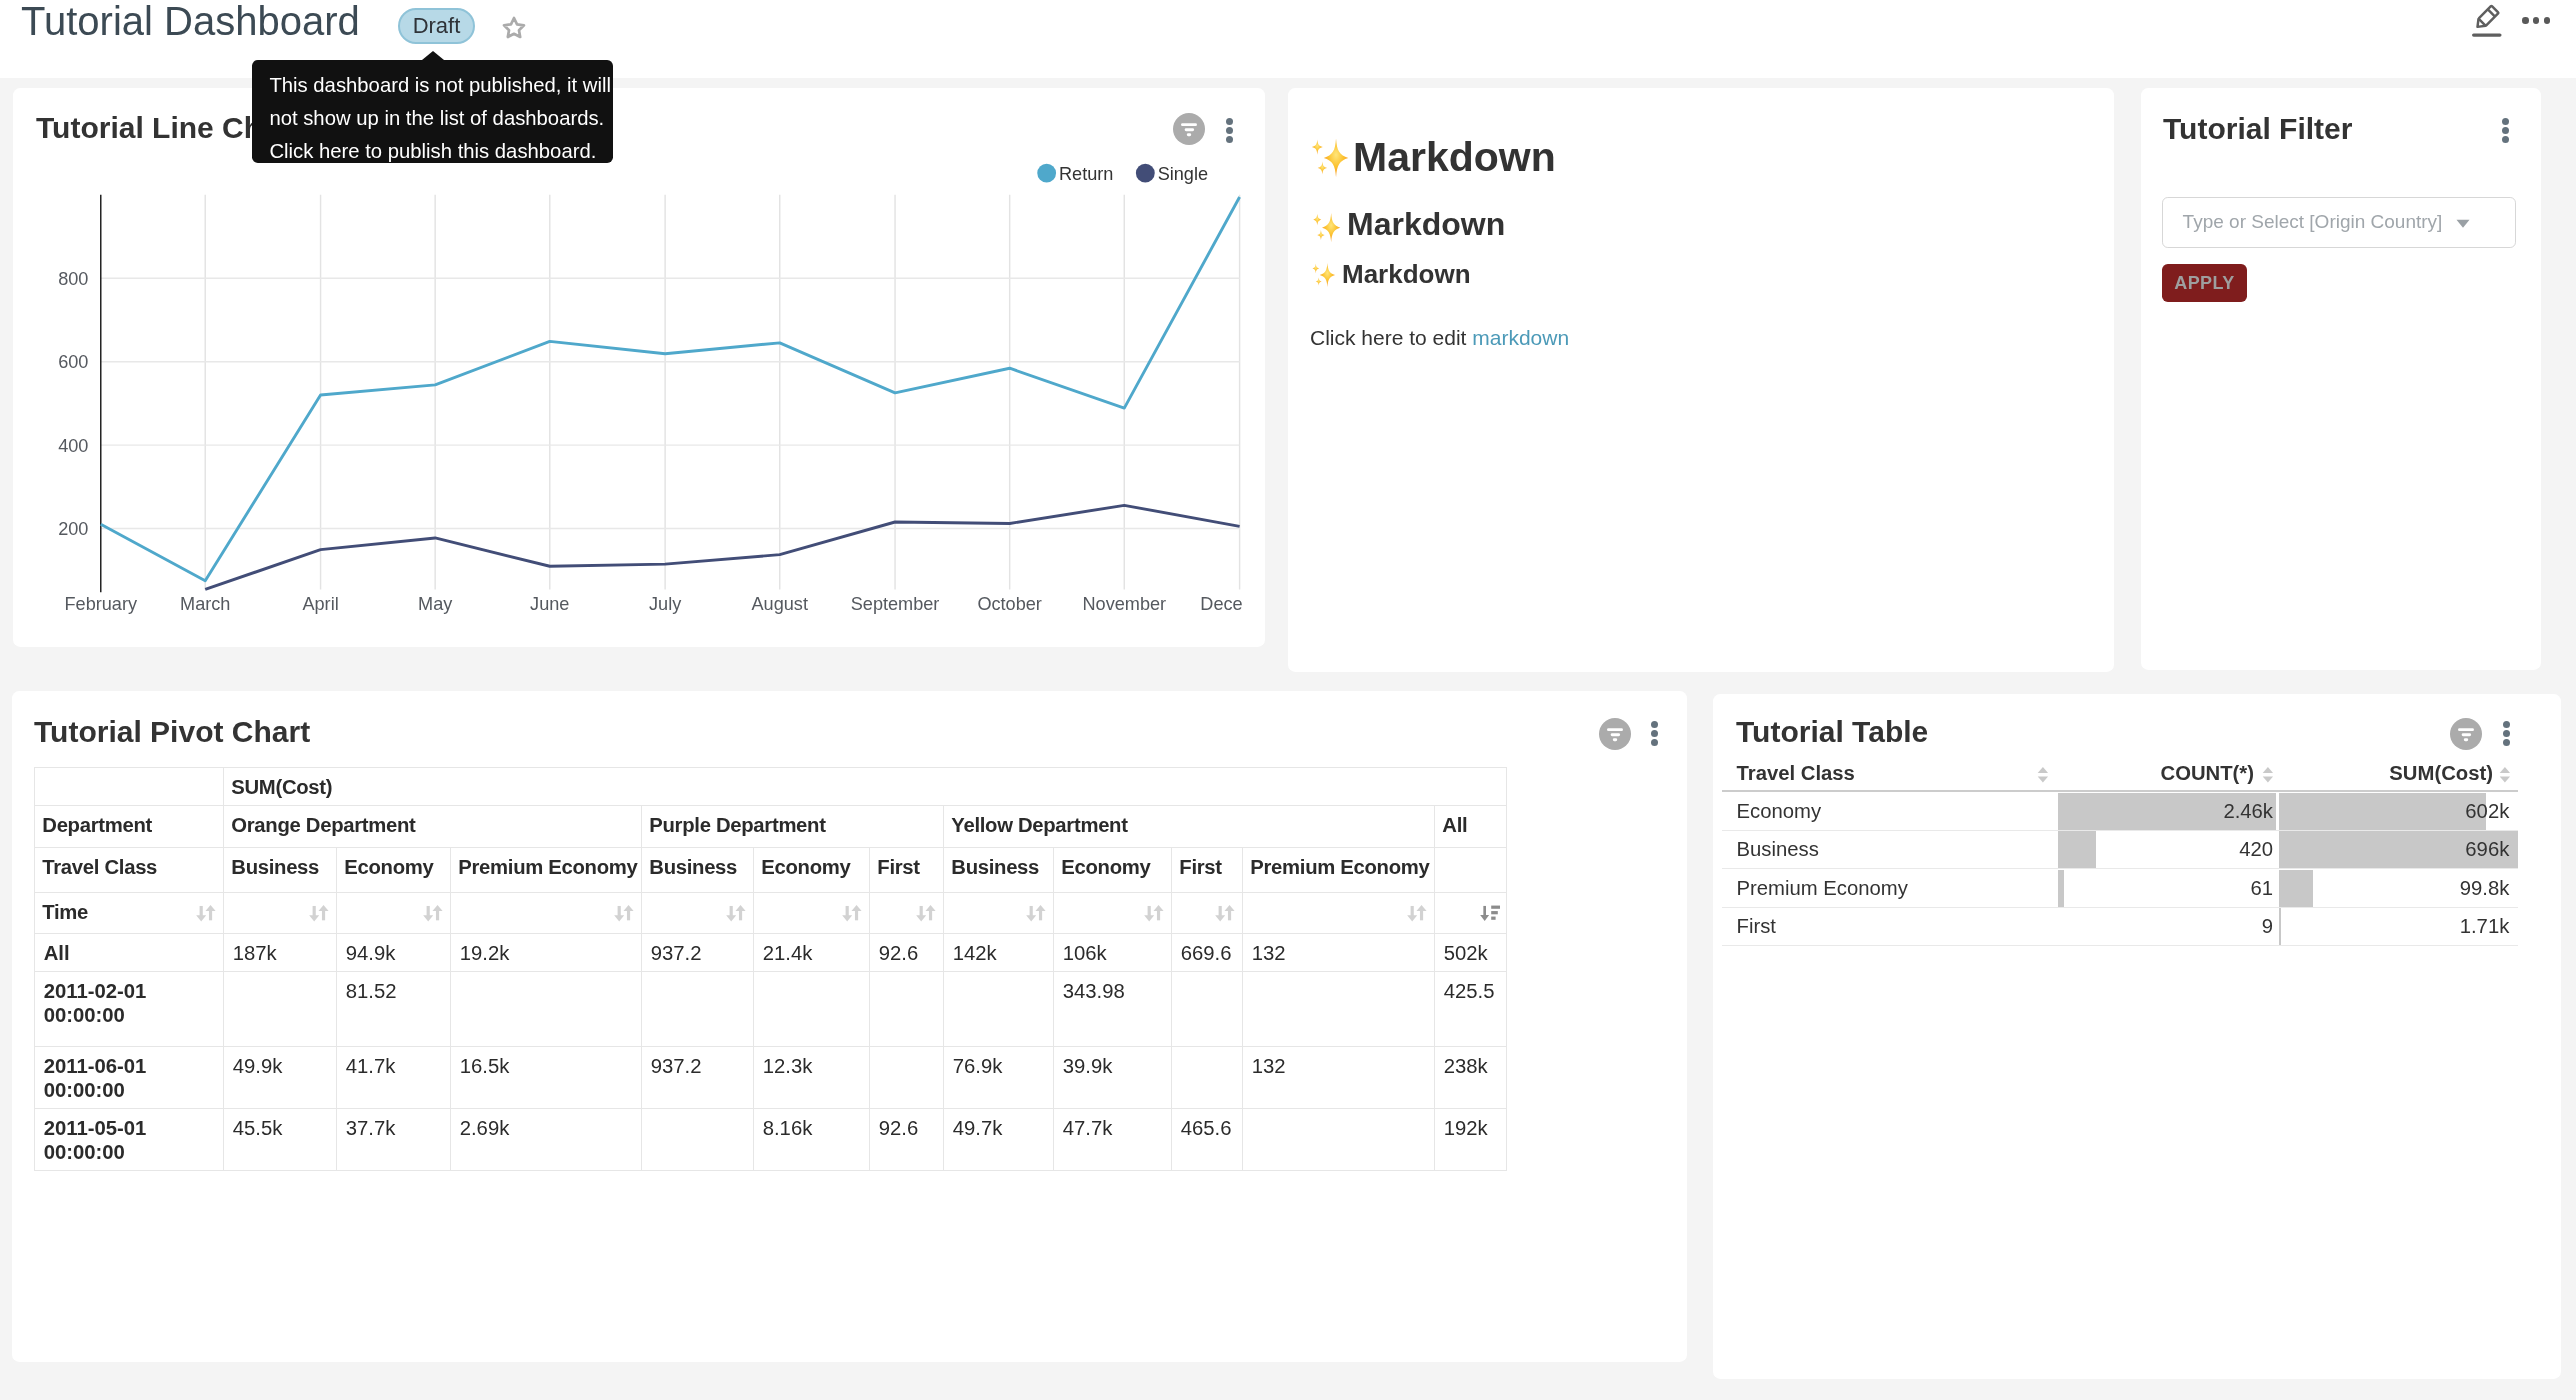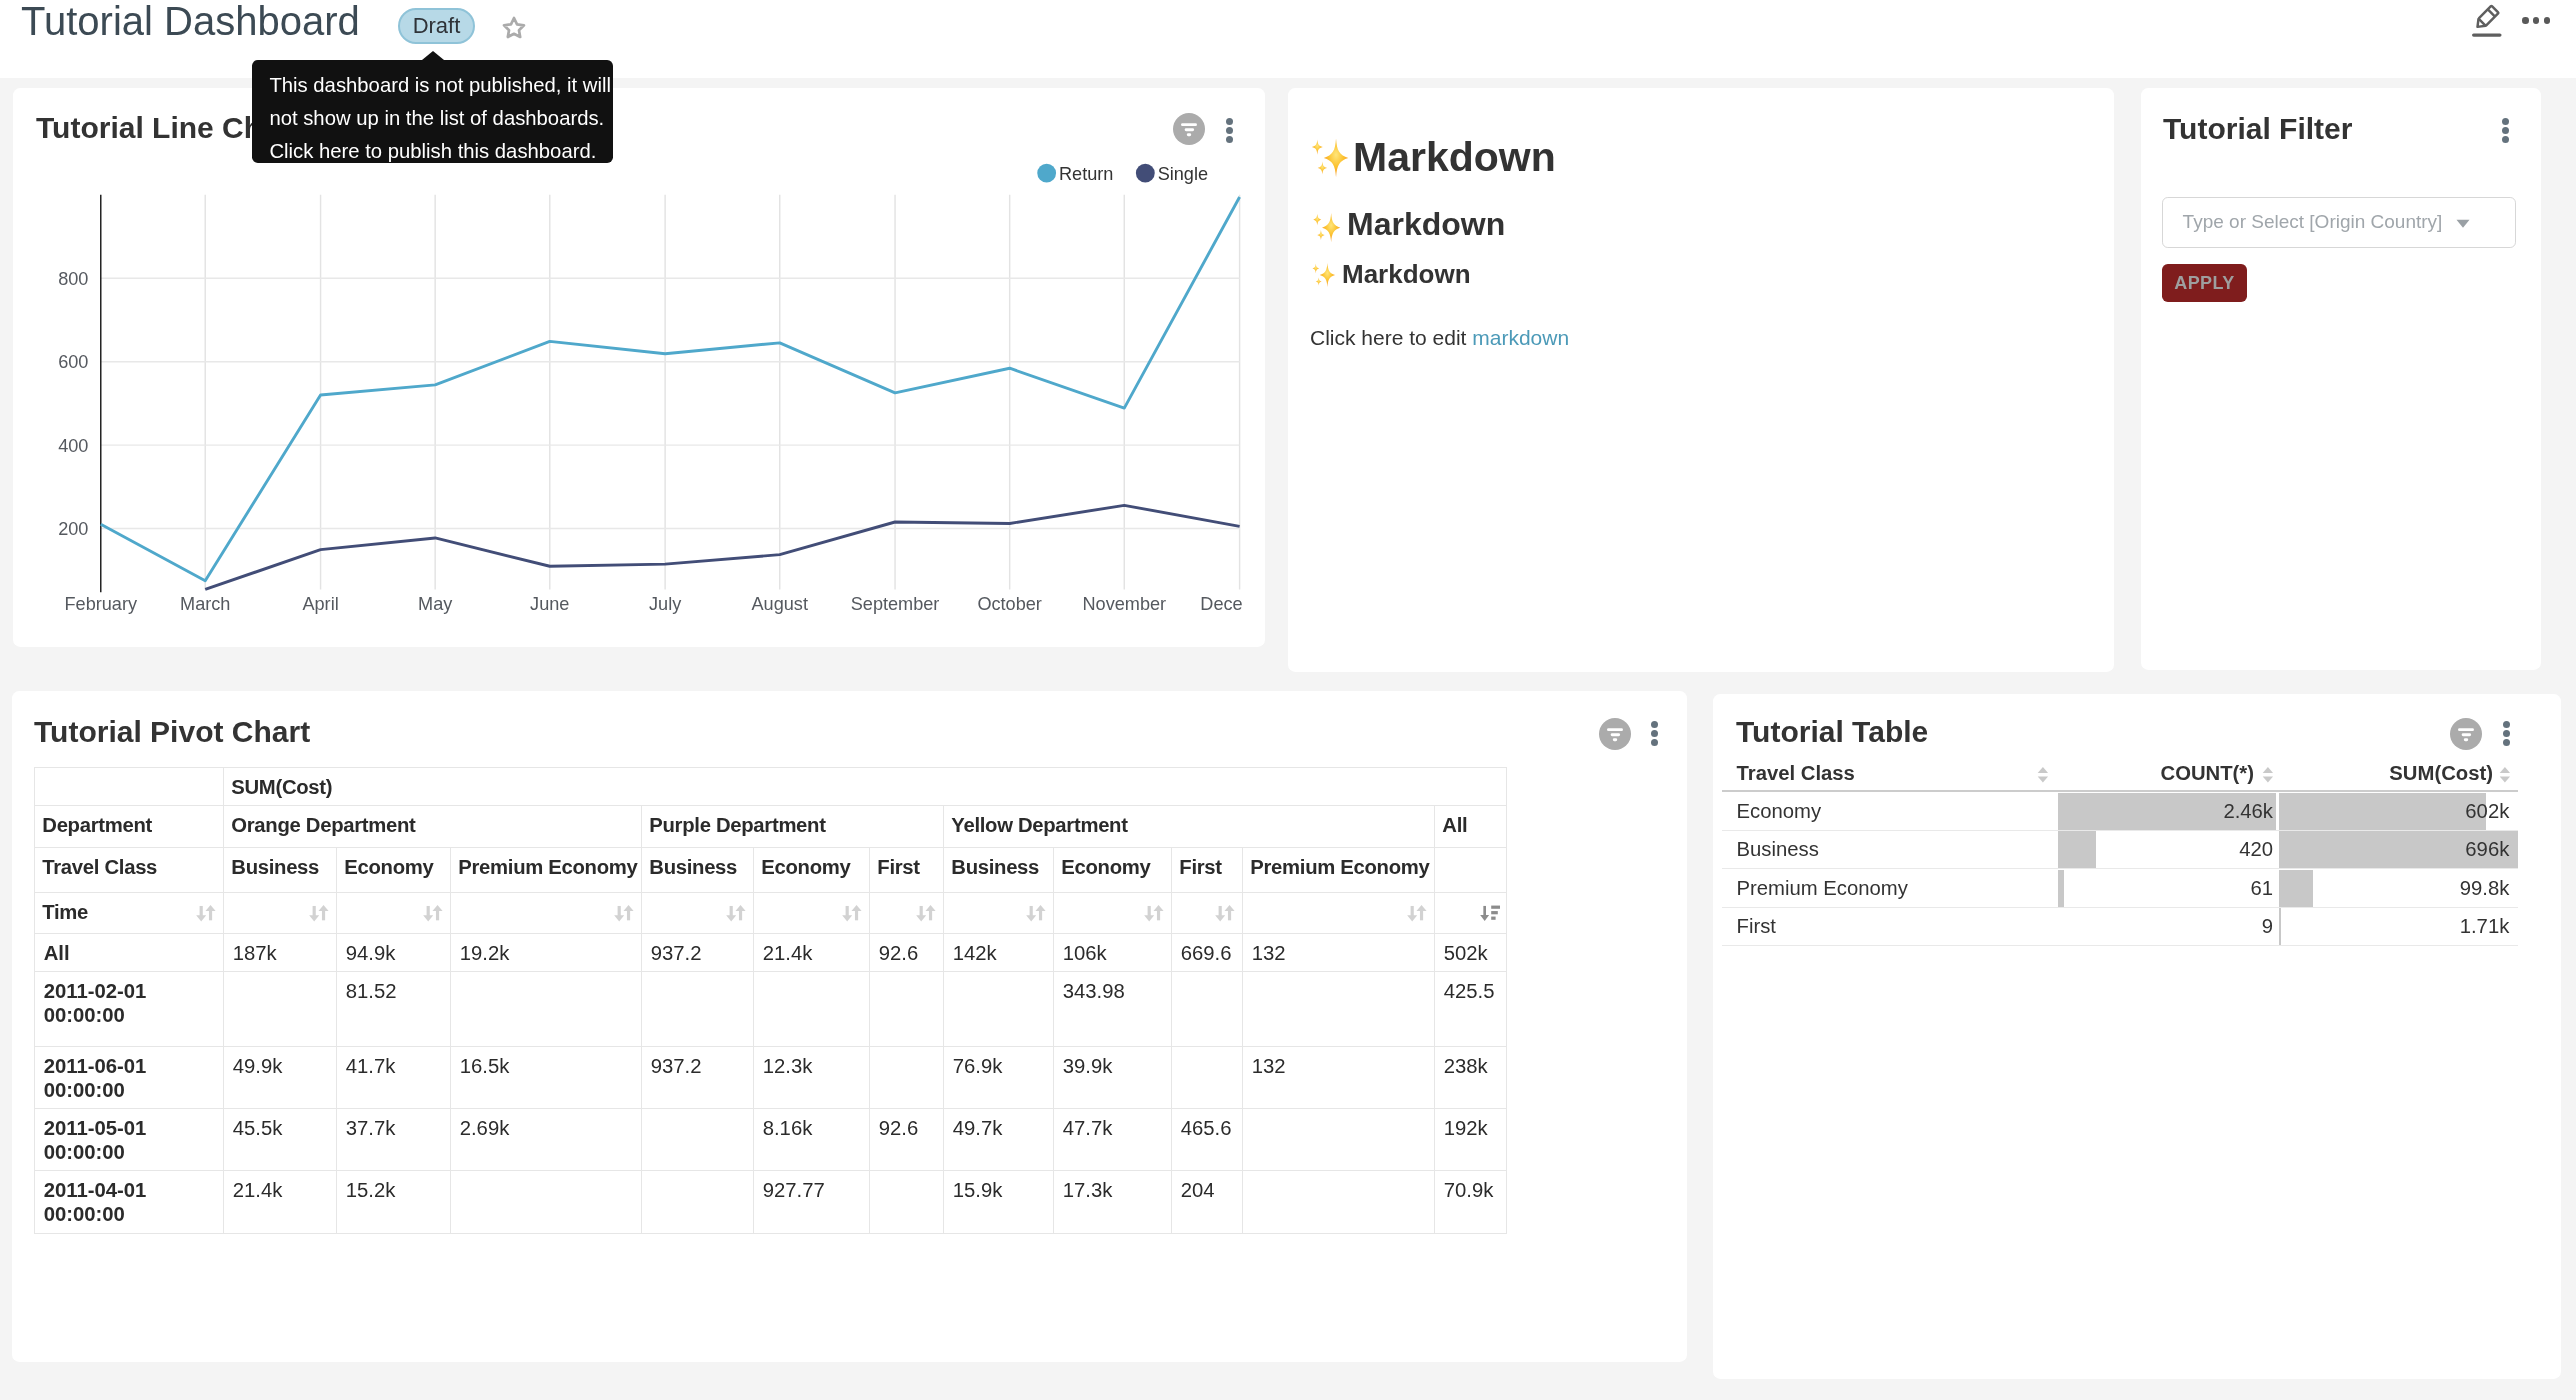--- a/index.html
+++ b/index.html
@@ -383,34 +383,20 @@
         <td>2.69k</td>
         <td></td>
         <td>8.16k</td>
         <td>92.6</td>
         <td>49.7k</td>
         <td>47.7k</td>
         <td>465.6</td>
         <td></td>
         <td>192k</td>
       </tr>
-<tr style="height:63px">
-        <td>2011-04-01 00:00:00</td>
-        <td>21.4k</td>
-        <td>15.2k</td>
-        <td></td>
-        <td></td>
-        <td>927.77</td>
-        <td></td>
-        <td>15.9k</td>
-        <td>17.3k</td>
-        <td>204</td>
-        <td></td>
-        <td>70.9k</td>
-      </tr>
 </tbody>
   </table>
 
 <div class="card" style="left:1713px;top:694px;width:848px;height:685px;"></div>
 <div class="ctitle" style="left:1736px;top:719px;">Tutorial Table</div>
 <svg class="fbadge" style="left:2450px;top:718px;" width="32" height="32" viewBox="0 0 44 44">
   <circle cx="22" cy="22" r="22" fill="#ABABAB"></circle>
   <rect x="11" y="14" width="22" height="4" rx="2" fill="#fff"></rect>
   <rect x="16" y="21" width="13" height="4" rx="2" fill="#fff"></rect>
   <rect x="19" y="28" width="6" height="4" rx="2" fill="#fff"></rect>

